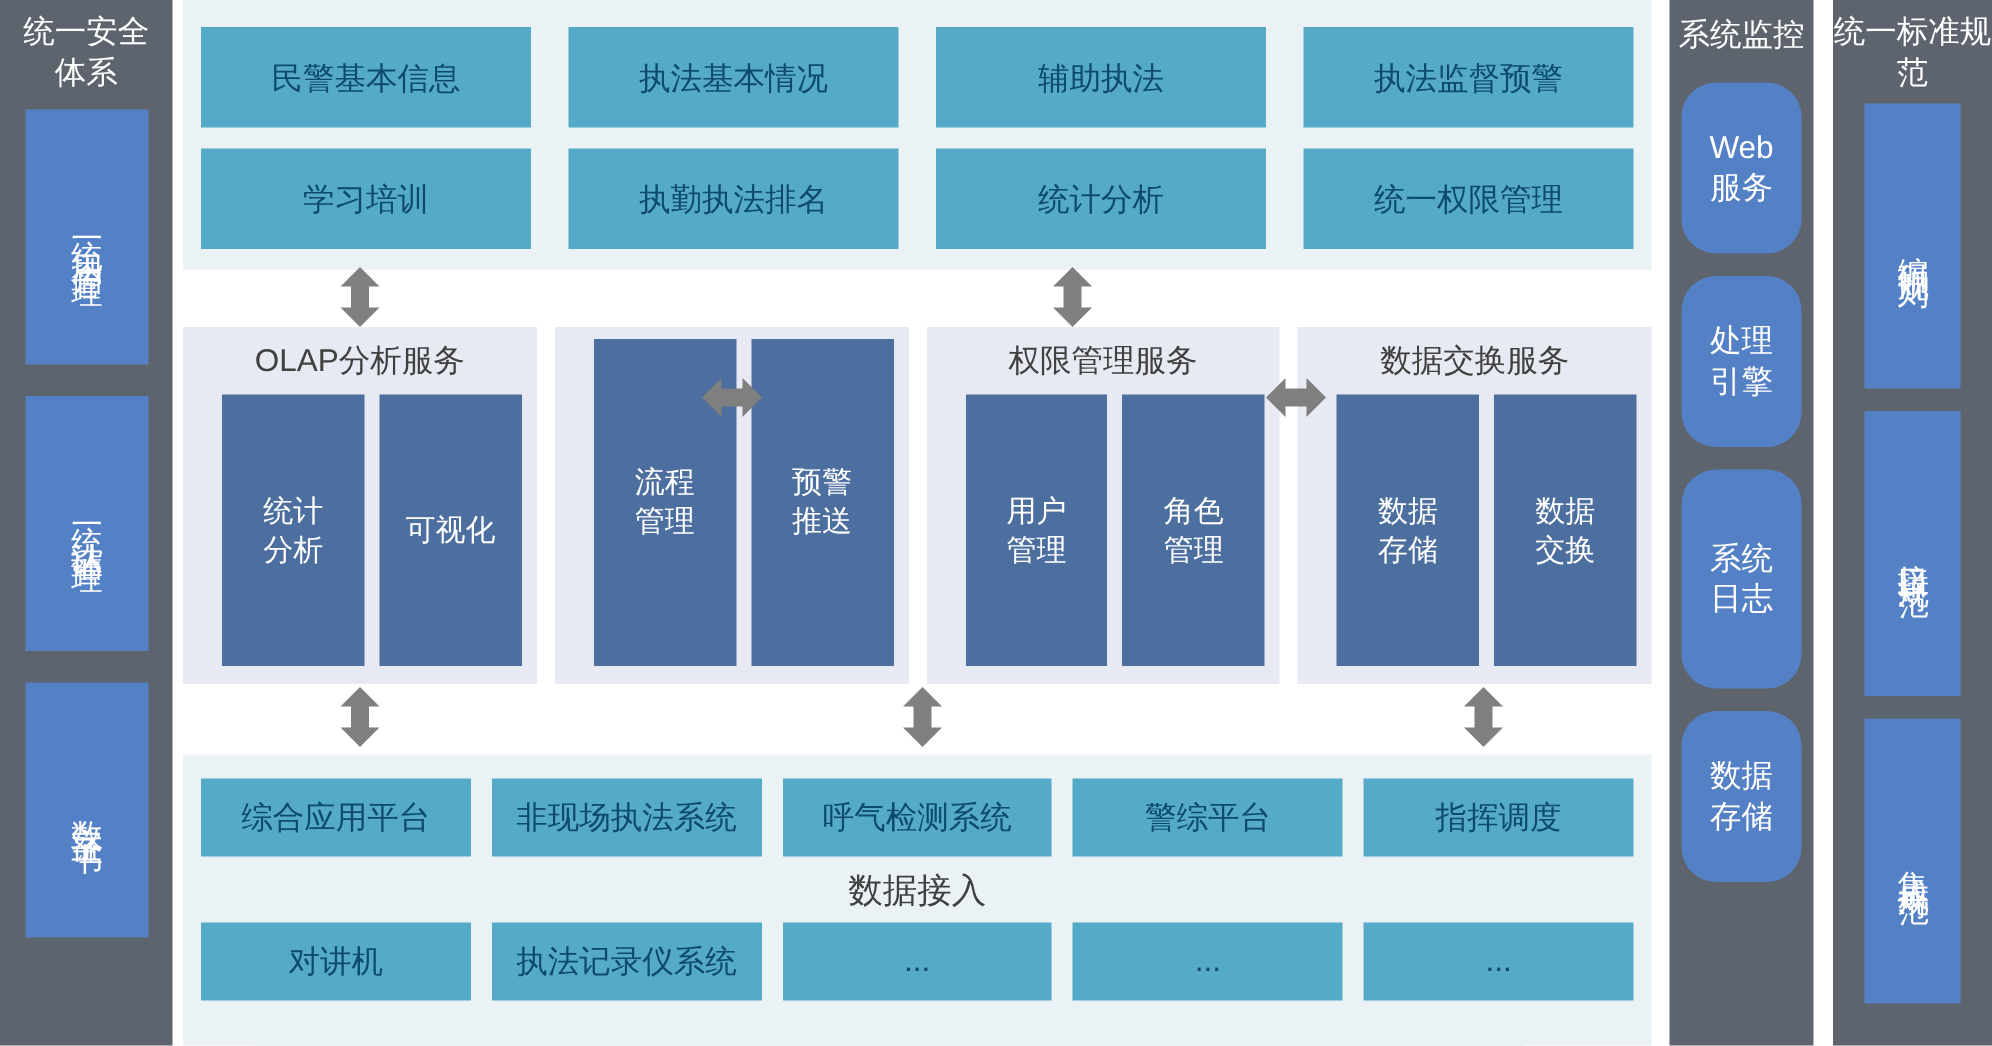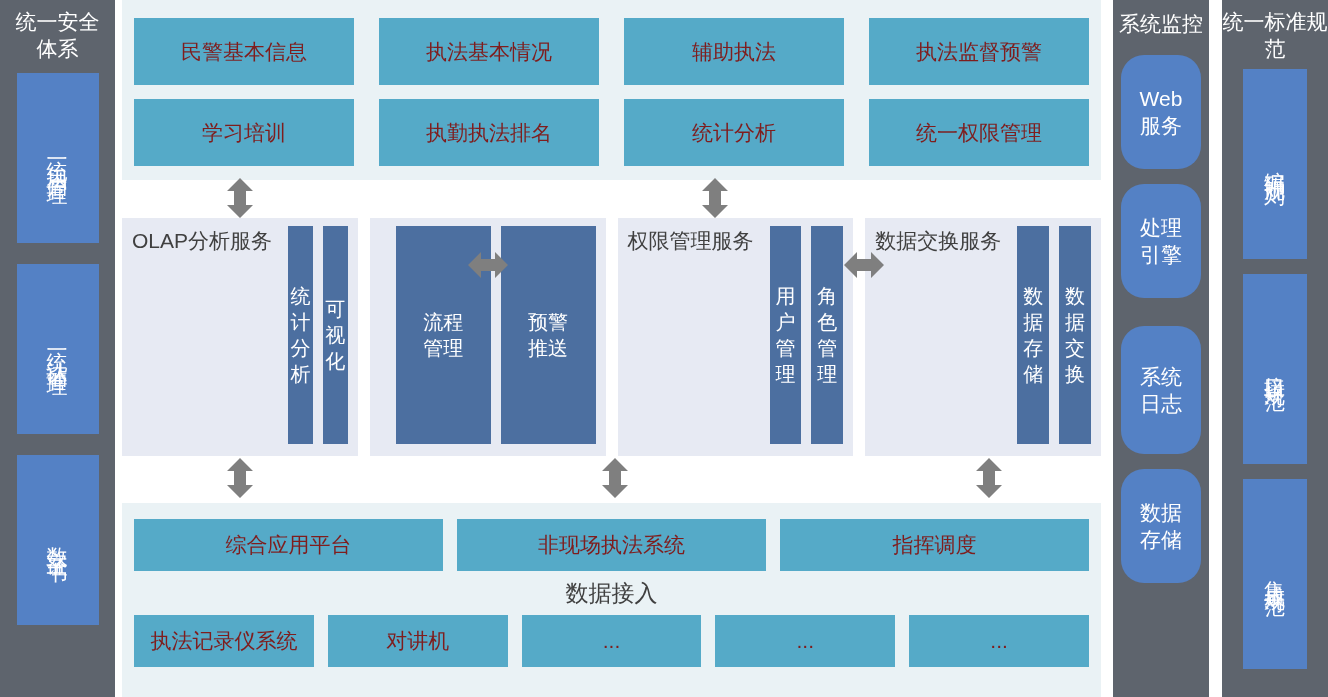--- a/index.html
+++ b/index.html
@@ -121,21 +121,21 @@
     flex-direction: column;
     gap: 14px;
   }
   .app-row {
     display: flex;
     gap: 25px;
     flex: 1;
   }
   .teal-box {
     background: #55aac8;
-    color: #7f1d1d;
+    color: #0c4a6e;
     font-size: 21px;
     display: flex;
     align-items: center;
     justify-content: center;
     text-align: center;
     flex: 1;
     box-sizing: border-box;
   }
 
   
@@ -147,20 +147,21 @@
     height: 238px;
     display: flex;
     gap: 12px;
   }
   .service-panel {
     background: #e7eaf3;
     flex: 1;
     box-sizing: border-box;
     padding: 8px 10px 12px 10px;
     display: flex;
+    flex-direction: column;
   }
   .service-title {
     font-size: 21px;
     color: #404040;
     text-align: center;
     margin-bottom: 8px;
     line-height: 1.4;
   }
   .service-children {
     display: flex;
@@ -370,32 +371,38 @@
 
     <div class="data-panel">
       <div class="data-row">
         <div class="teal-box">
           <span>综合应用平台</span>
         </div>
         <div class="teal-box">
           <span>非现场执法系统</span>
         </div>
         <div class="teal-box">
+          <span>呼气检测系统</span>
+        </div>
+        <div class="teal-box">
+          <span>警综平台</span>
+        </div>
+        <div class="teal-box">
           <span>指挥调度</span>
         </div>
       </div>
 
       <div class="data-caption">数据接入</div>
 
       <div class="data-row">
         <div class="teal-box">
+          <span>对讲机</span>
+        </div>
+        <div class="teal-box">
           <span>执法记录仪系统</span>
-        </div>
-        <div class="teal-box">
-          <span>对讲机</span>
         </div>
         <div class="teal-box">
           <span>...</span>
         </div>
         <div class="teal-box">
           <span>...</span>
         </div>
         <div class="teal-box">
           <span>...</span>
         </div>
@@ -407,21 +414,21 @@
   <div class="side-col" id="monitor-col">
     <div class="side-col-title">系统监控</div>
     <div class="side-box" style="height:114px;margin-top:18px;white-space:pre-line;">
       <span>Web
 服务</span>
     </div>
     <div class="side-box" style="height:114px;margin-top:15px;white-space:pre-line;">
       <span>处理
 引擎</span>
     </div>
-    <div class="side-box" style="height:128px;margin-top:28px;white-space:pre-line;">
+    <div class="side-box" style="height:146px;margin-top:15px;white-space:pre-line;">
       <span>系统
 日志</span>
     </div>
     <div class="side-box" style="height:114px;margin-top:15px;white-space:pre-line;">
       <span>数据
 存储</span>
     </div>
   </div>
 
   <div class="side-col" id="standard-col">

